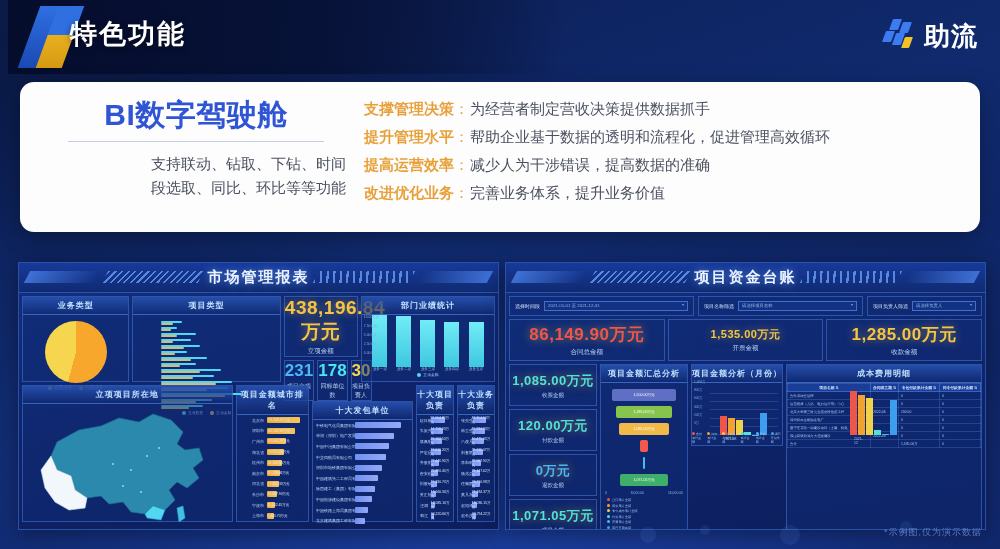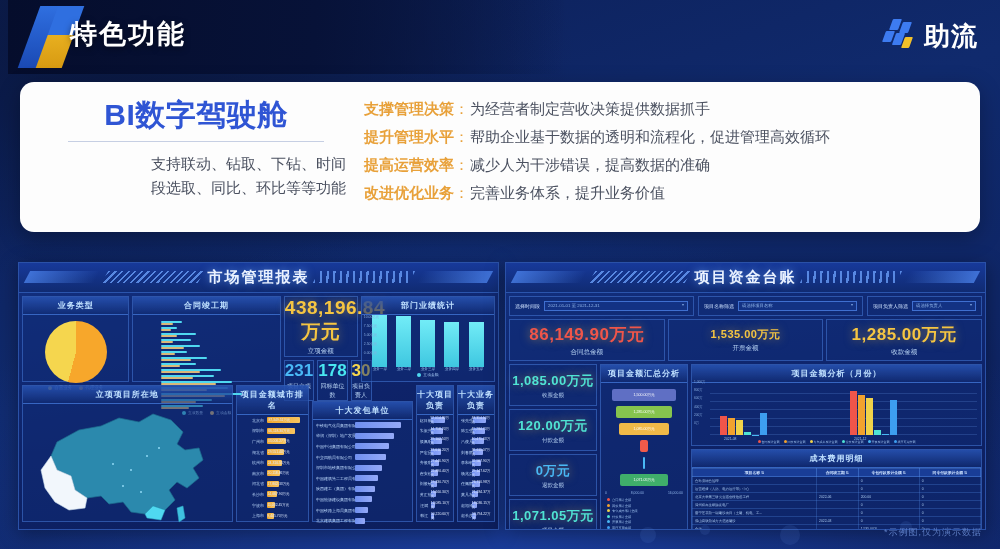--- a/index.html
+++ b/index.html
@@ -226,21 +226,21 @@
       <div class="box" style="width:112px;">
         <div class="sec-title">业务类型</div>
         <div class="pie"></div>
         <div class="legend">
           <span><i style="background:#f5d64e"></i><span>自营业务</span></span>
           <span><i style="background:#f7a72b"></i><span>代理业务</span></span>
         </div>
       </div>
 
       <div class="box" style="width:155px;">
-        <div class="sec-title">合同竣工期</div>
+        <div class="sec-title">项目类型</div>
         <div class="hbars" id="hbars">
             <div class="hrow">
               <span class="lab"></span>
               <span class="tk">
                 <span style="width:18%"></span>
                 <span class="s2" style="width:10%"></span>
               </span>
             </div>
             <div class="hrow">
               <span class="lab"></span>
@@ -710,21 +710,21 @@
         <div id="funnel-lg" style="padding:3px 6px;font-size:3.2px;color:#9fc3ef;line-height:5.5px;">
             <div><span style="display:inline-block;width:3px;height:3px;border-radius:50%;background:#f0554a;margin-right:2px"></span>合同累计金额</div>
             <div><span style="display:inline-block;width:3px;height:3px;border-radius:50%;background:#f2a22e;margin-right:2px"></span>回款累计金额</div>
             <div><span style="display:inline-block;width:3px;height:3px;border-radius:50%;background:#f0d24a;margin-right:2px"></span>专包成本累计金额</div>
             <div><span style="display:inline-block;width:3px;height:3px;border-radius:50%;background:#4fe3d4;margin-right:2px"></span>付款累计金额</div>
             <div><span style="display:inline-block;width:3px;height:3px;border-radius:50%;background:#49b8f5;margin-right:2px"></span>开票累计金额</div>
             <div><span style="display:inline-block;width:3px;height:3px;border-radius:50%;background:#3d9ef0;margin-right:2px"></span>项目可用余额</div>
           </div>
       </div>
 
-      <div style="flex:1; display:flex; flex-direction:column; gap:3px;">
+      <div style="flex:1; display:flex; gap:3px;">
         <div class="box" style="height:82px; position:relative;">
           <div class="sec-title">项目金额分析（月份）</div>
           <div id="gb-yaxis" style="position:absolute;left:2px;top:13px;font-size:3.2px;color:#88ace0;line-height:8.2px;">
               <div>1,000万</div>
               <div>800万</div>
               <div>600万</div>
               <div>400万</div>
               <div>200万</div>
               <div>0万</div>
             </div>

